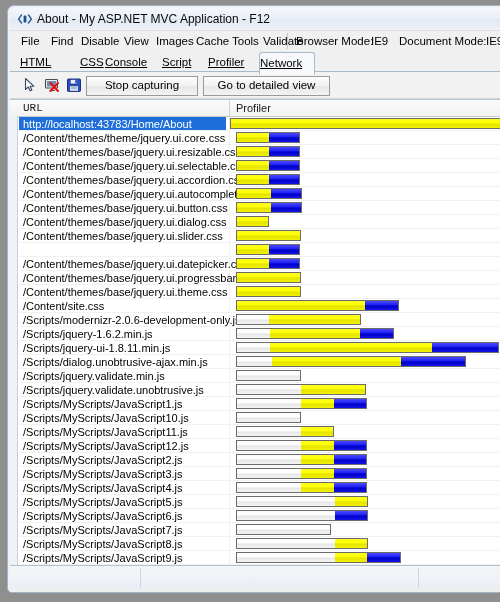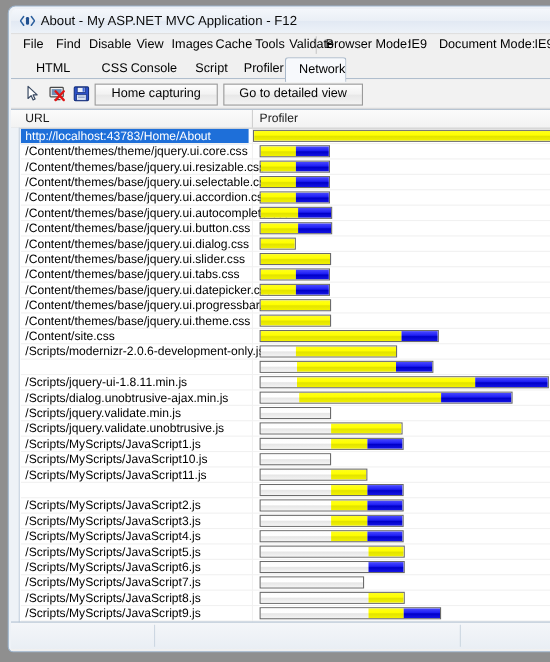--- a/index.html
+++ b/index.html
@@ -73,21 +73,21 @@
   #tabstrip{
     position:absolute;left:0;top:42px;width:498px;height:22px;
     background:#f0f0f0;
   }
   #tab-underline{
     position:absolute;left:0;top:63px;width:498px;height:1px;background:#a9b8c9;
   }
   .tab{
     position:absolute;top:3px;height:19px;line-height:18px;
     font-size:11.5px;color:#000;white-space:nowrap;
-    text-align:right;cursor:default;
+    text-align:left;cursor:default;text-decoration:underline;
   }
   .tab.active{
     background:#f7f9fc;
     border:1px solid #a9b8c9;
     border-bottom:1px solid #f7f9fc;
     border-top-left-radius:3px;border-top-right-radius:3px;
     top:2px;height:21px;line-height:20px;
     z-index:3;
   }
 
@@ -249,27 +249,27 @@
     <span class="tb-icon" style="left:56px;">
       <svg width="16" height="16" viewBox="0 0 16 16">
         <rect x="1.5" y="2" width="13" height="12.5" rx="1" fill="#2b50c8" stroke="#16307e" stroke-width="1"></rect>
         <rect x="4.2" y="2.4" width="7.4" height="4.6" fill="#e9eef8" stroke="#16307e" stroke-width="0.7"></rect>
         <rect x="9.1" y="3" width="1.9" height="3.4" fill="#3a63d6"></rect>
         <rect x="3.6" y="8.8" width="8.8" height="5.4" fill="#dde6f6" stroke="#16307e" stroke-width="0.7"></rect>
         <path d="M5 10.3 H11 M5 11.7 H11" stroke="#7f94bf" stroke-width="0.7"></path>
       </svg>
     </span>
 
-    <span class="tb-btn" style="left:76px;width:110px;">Home capturing</span>
+    <span class="tb-btn" style="left:76px;width:110px;">Stop capturing</span>
     <span class="tb-btn" style="left:193px;width:125px;">Go to detailed view</span>
   </div>
 
   <div id="grid">
     <div id="grid-header">
-      <span class="col-head" style="left:13px;">URL</span>
+      <span class="col-head" style="left:13px;font-family:Liberation Mono, monospace;">URL</span>
       <span class="col-head" style="left:226px;">Profiler</span>
       <div id="col-divider"></div>
     </div>
     <div id="grid-left-gutter"></div>
     <div id="rows">
           <div class="row selected" style="top: 0px;">
             <div class="urlhl"></div>
             <div class="rowsep"></div>
             <div class="vsep"></div>
             <span class="url">http://localhost:43783/Home/About</span>
@@ -343,21 +343,20 @@
             <div class="rowsep"></div>
             <div class="vsep"></div>
             <span class="url">/Content/themes/base/jquery.ui.slider.css</span>
             <div class="bar" style="left: 226px; width: 65px;">
               <div class="seg yel" style="width: 65px;"></div>
             </div>
           </div>
           <div class="row" style="top: 126px;">
             <div class="rowsep"></div>
             <div class="vsep"></div>
-            <span class="url">/Content/themes/base/jquery.ui.tabs.css</span>
             <div class="bar" style="left: 226px; width: 64px;">
               <div class="seg yel" style="width: 33px;"></div>
               <div class="seg blu" style="width: 31px;"></div>
             </div>
           </div>
           <div class="row" style="top: 140px;">
             <div class="rowsep"></div>
             <div class="vsep"></div>
             <span class="url">/Content/themes/base/jquery.ui.datepicker.css</span>
             <div class="bar" style="left: 226px; width: 64px;">
@@ -395,20 +394,21 @@
             <div class="vsep"></div>
             <span class="url">/Scripts/modernizr-2.0.6-development-only.js</span>
             <div class="bar" style="left: 226px; width: 125px;">
               <div class="seg wait" style="width: 33px;"></div>
               <div class="seg yel" style="width: 92px;"></div>
             </div>
           </div>
           <div class="row" style="top: 210px;">
             <div class="rowsep"></div>
             <div class="vsep"></div>
+            <span class="url">/Scripts/jquery-1.6.2.min.js</span>
             <div class="bar" style="left: 226px; width: 158px;">
               <div class="seg wait" style="width: 33px;"></div>
               <div class="seg yel" style="width: 92px;"></div>
               <div class="seg blu" style="width: 33px;"></div>
             </div>
           </div>
           <div class="row" style="top: 224px;">
             <div class="rowsep"></div>
             <div class="vsep"></div>
             <span class="url">/Scripts/jquery-ui-1.8.11.min.js</span>
@@ -468,20 +468,21 @@
             <div class="vsep"></div>
             <span class="url">/Scripts/MyScripts/JavaScript11.js</span>
             <div class="bar" style="left: 226px; width: 98px;">
               <div class="seg wait" style="width: 65px;"></div>
               <div class="seg yel" style="width: 33px;"></div>
             </div>
           </div>
           <div class="row" style="top: 322px;">
             <div class="rowsep"></div>
             <div class="vsep"></div>
+            <span class="url">/Scripts/MyScripts/JavaScript12.js</span>
             <div class="bar" style="left: 226px; width: 131px;">
               <div class="seg wait" style="width: 65px;"></div>
               <div class="seg yel" style="width: 33px;"></div>
               <div class="seg blu" style="width: 33px;"></div>
             </div>
           </div>
           <div class="row" style="top: 336px;">
             <div class="rowsep"></div>
             <div class="vsep"></div>
             <span class="url">/Scripts/MyScripts/JavaScript2.js</span>

